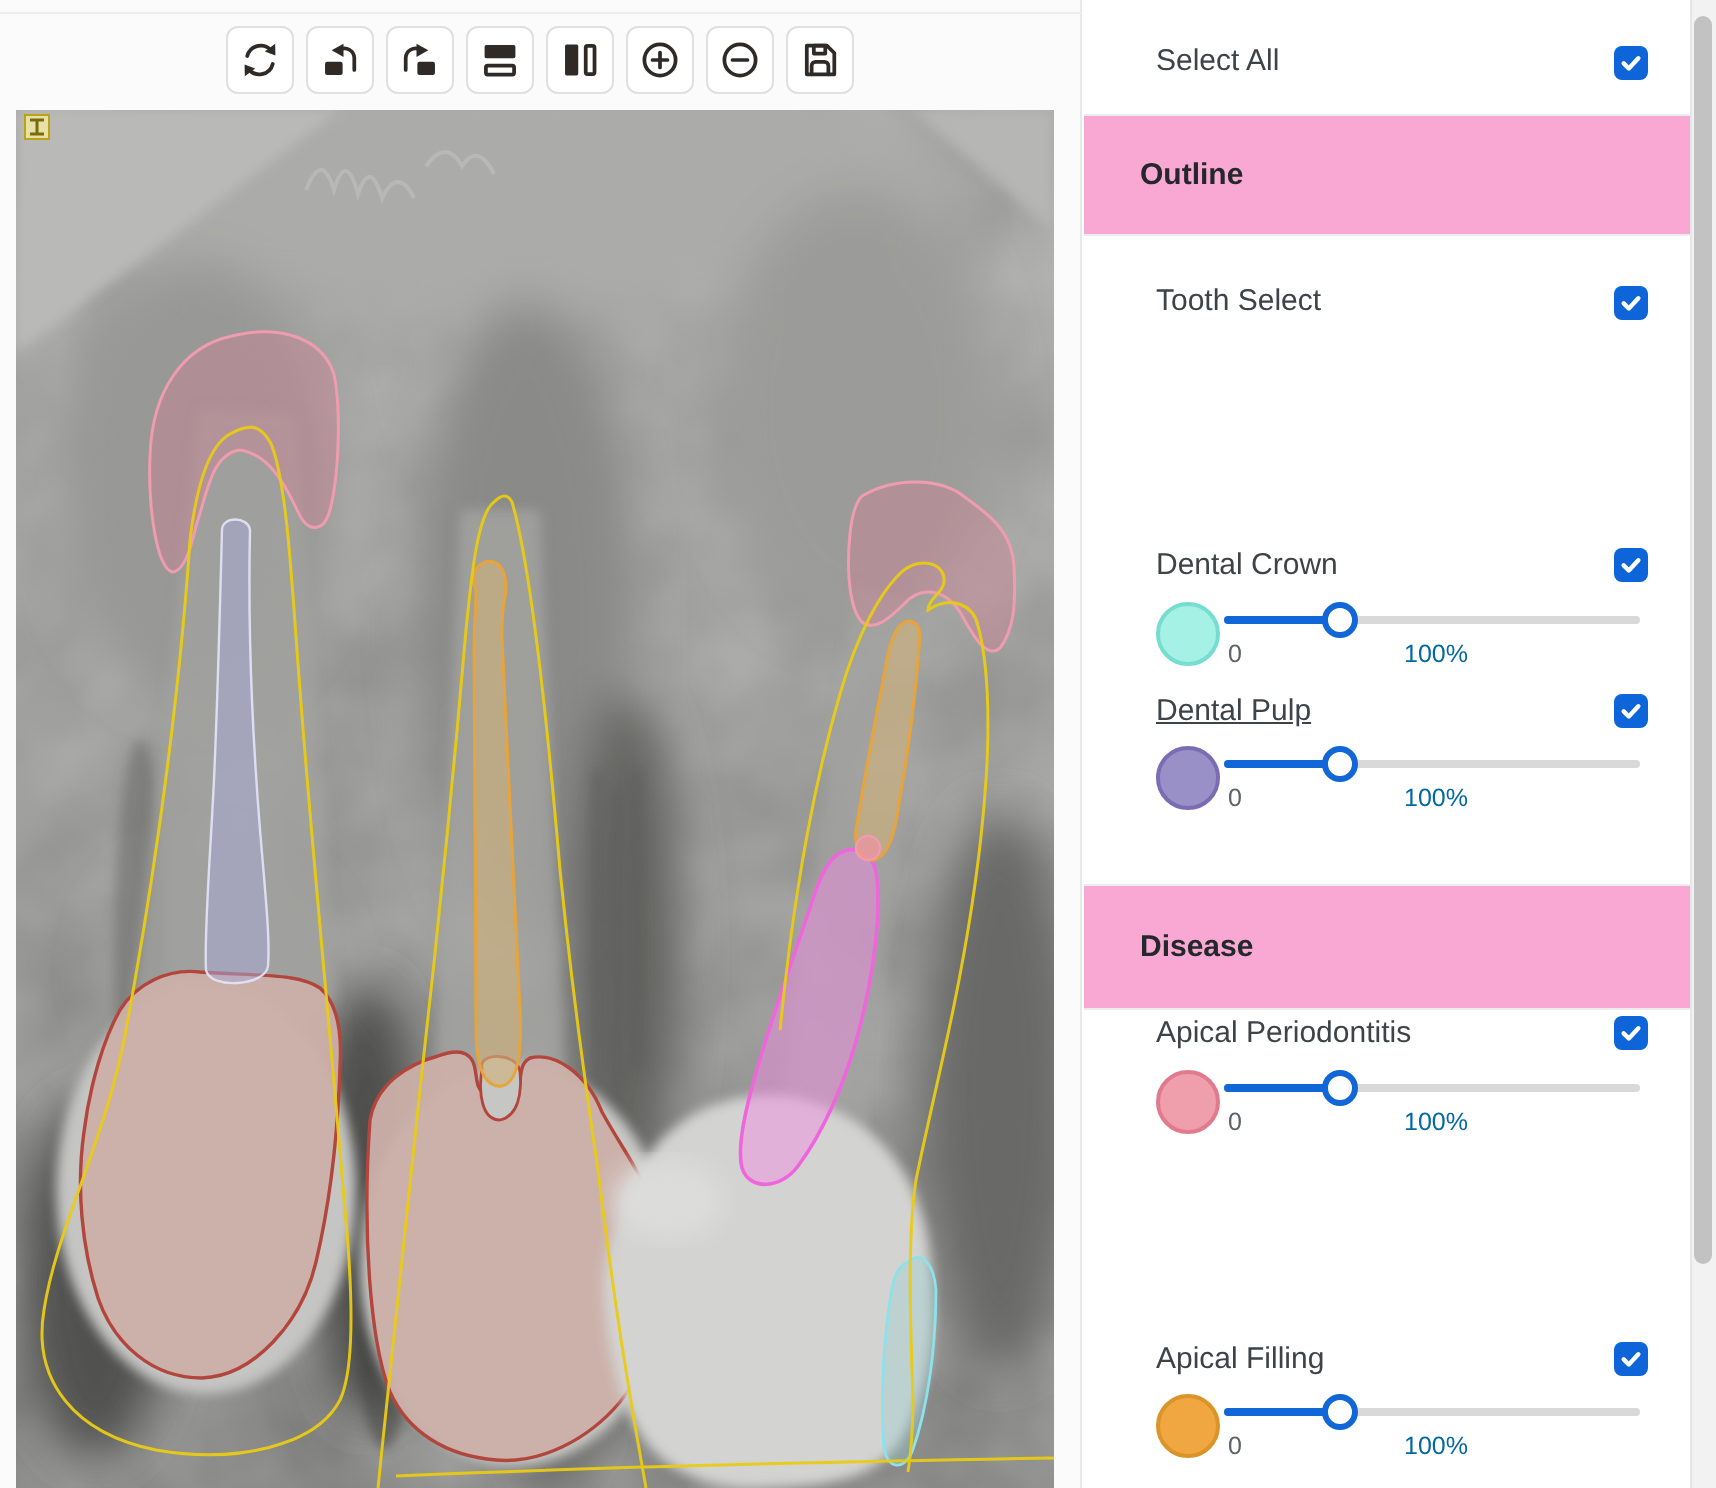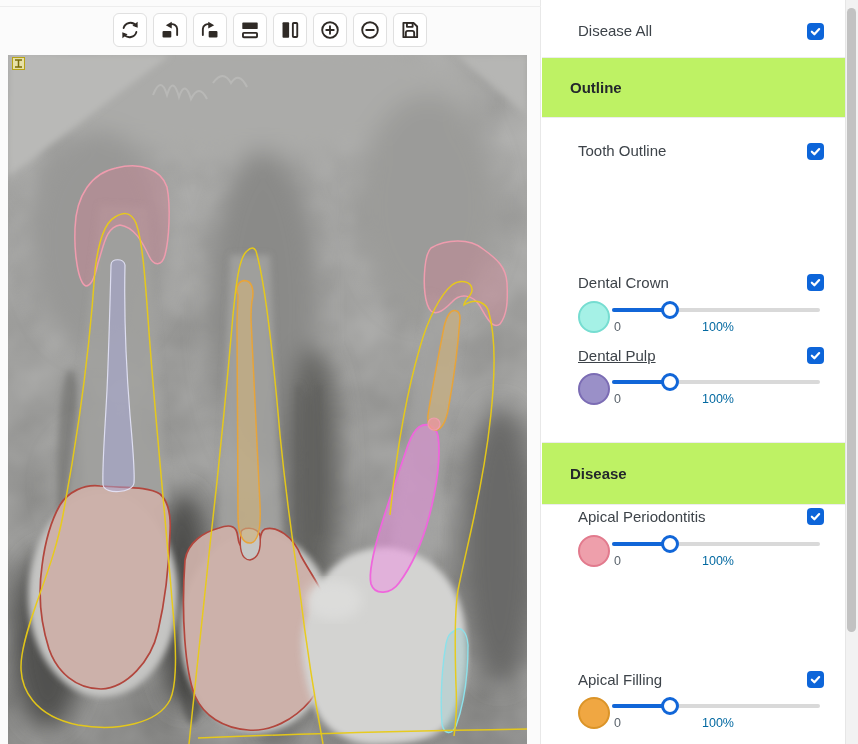--- a/index.html
+++ b/index.html
@@ -14,21 +14,21 @@
             display:flex;align-items:center;justify-content:center;padding:0;cursor:pointer;box-sizing:border-box;}
   .tool-btn svg{width:22px;height:22px;stroke:#2f2a26;fill:none;stroke-width:1.7;
                 stroke-linecap:round;stroke-linejoin:round;}
   .tool-btn svg .fl{fill:#2f2a26;stroke:none;}
   .xray{position:absolute;left:8px;top:55px;width:519px;height:689px;background:#8a8a88;}
   .xray svg{display:block;}
   .marker{position:absolute;left:4px;top:2px;width:13px;height:13px;background:rgba(236,229,165,.9);
           border:1px solid #b8a414;box-sizing:border-box;}
   
   .panel{position:absolute;left:542px;top:0;width:303px;height:744px;background:#fff;}
-  .sec-header{position:absolute;left:0;width:303px;background:#bef264;border-top:1px solid #ececee;
+  .sec-header{position:absolute;left:0;width:303px;background:#f9a8d4;border-top:1px solid #ececee;
               border-bottom:1px solid #ececee;box-sizing:border-box;display:flex;align-items:center;}
   .sec-header span{margin-left:28px;font-weight:bold;font-size:15px;color:#24282c;}
   .row-label{position:absolute;left:36px;font-size:15px;color:#3d4349;line-height:18px;}
   .checkbox{position:absolute;left:265px;width:17px;height:17px;border-radius:4px;
             display:flex;align-items:center;justify-content:center;cursor:pointer;background:#0d65d9;}
   .checkbox svg{width:11px;height:11px;stroke:#fff;stroke-width:2.4;fill:none;
                 stroke-linecap:round;stroke-linejoin:round;}
   .swatch{position:absolute;left:36px;width:28px;height:28px;border-radius:50%;
           border:2.5px solid;box-sizing:content-box;cursor:pointer;}
   .track{position:absolute;left:70px;width:208px;height:4px;background:#d9d9d9;border-radius:2px;cursor:pointer;}
@@ -235,32 +235,32 @@
       <div class="marker">
         <svg width="11" height="11" viewBox="0 0 11 11">
           <path d="M2 2 H9 M2 9 H9 M5.5 2 V9" stroke="#7a6c0a" stroke-width="1.5" fill="none"></path>
         </svg>
       </div>
     </div>
   </div>
 
   <div class="panel">
 
-    <div class="row-label" style="top:22px;">Disease All</div>
+    <div class="row-label" style="top:22px;">Select All</div>
     <div class="checkbox" style="top: 23px; background-color: rgb(13, 101, 217);">
       <svg viewBox="0 0 12 12">
           <polyline points="2,6.2 4.8,9 10,3.4"></polyline>
         </svg>
     </div>
 
     <div class="sec-header" style="top:57px;height:61px;">
       <span>Outline</span>
     </div>
 
-    <div class="row-label" style="top:142px;">Tooth Outline</div>
+    <div class="row-label" style="top:142px;">Tooth Select</div>
     <div class="checkbox" style="top: 143px; background-color: rgb(13, 101, 217);">
       <svg viewBox="0 0 12 12">
           <polyline points="2,6.2 4.8,9 10,3.4"></polyline>
         </svg>
     </div>
 
 
     <div class="row-label" style="top:274px;">Dental Crown</div>
     <div class="checkbox" style="top: 274px; background-color: rgb(13, 101, 217);">
       <svg viewBox="0 0 12 12">

